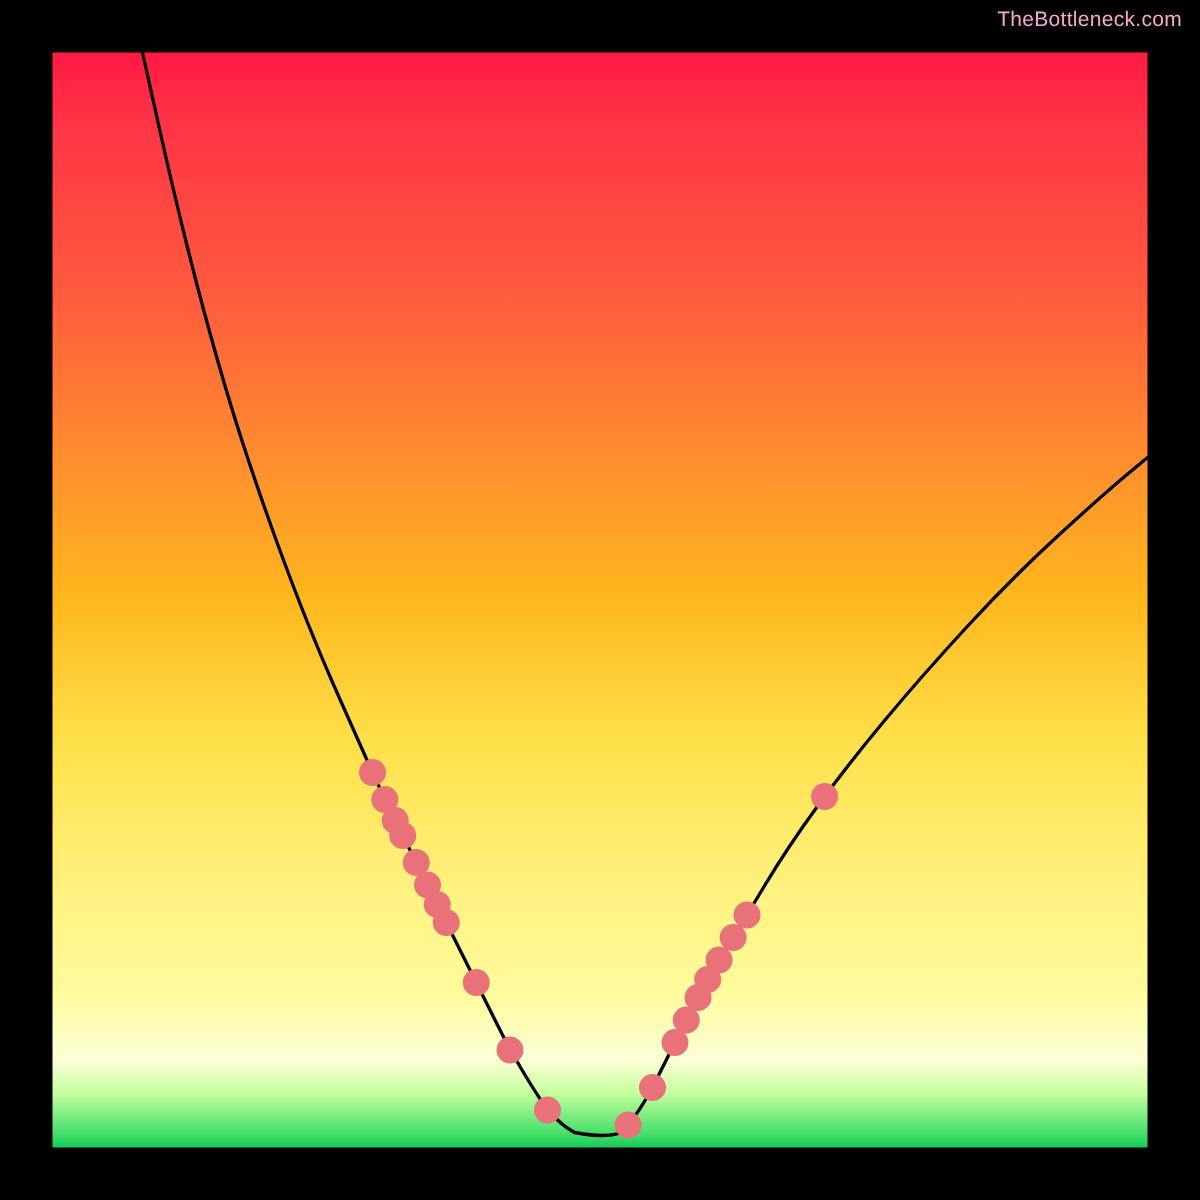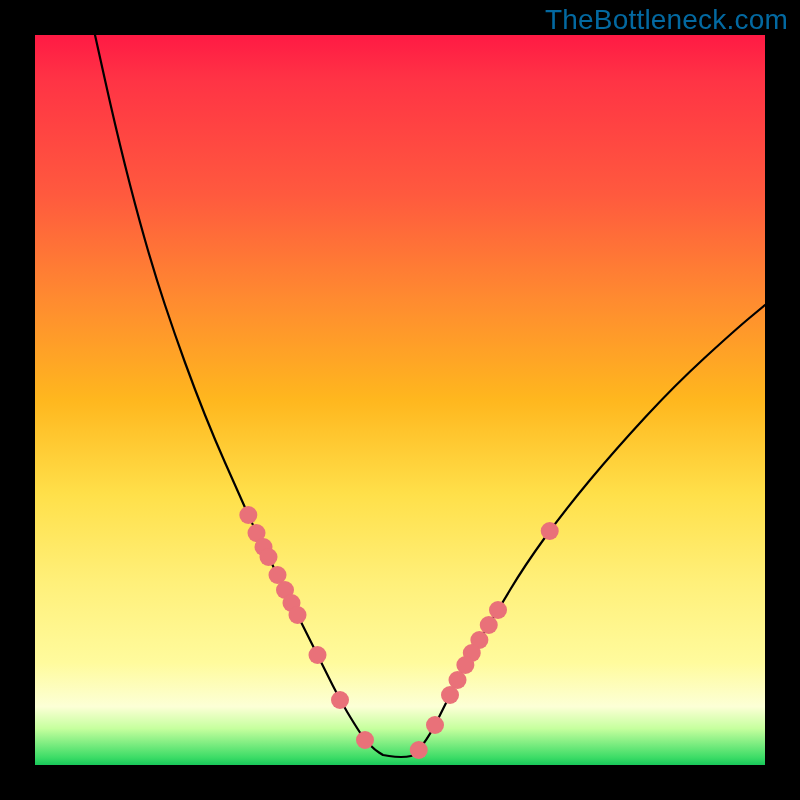--- a/index.html
+++ b/index.html
@@ -14,22 +14,22 @@
   .outer {
     position: relative;
     width: 800px;
     height: 800px;
     background: #000;
   }
   .watermark {
     position: absolute;
     top: 4px;
     right: 12px;
-    color: #0369a1;
-    font-size: 28px;
+    color: #f9a8d4;
+    font-size: 14px;
     letter-spacing: 0.2px;
     z-index: 10;
   }
   .plot-area {
     position: absolute;
     top: 35px;
     left: 35px;
     width: 730px;
     height: 730px;
     

